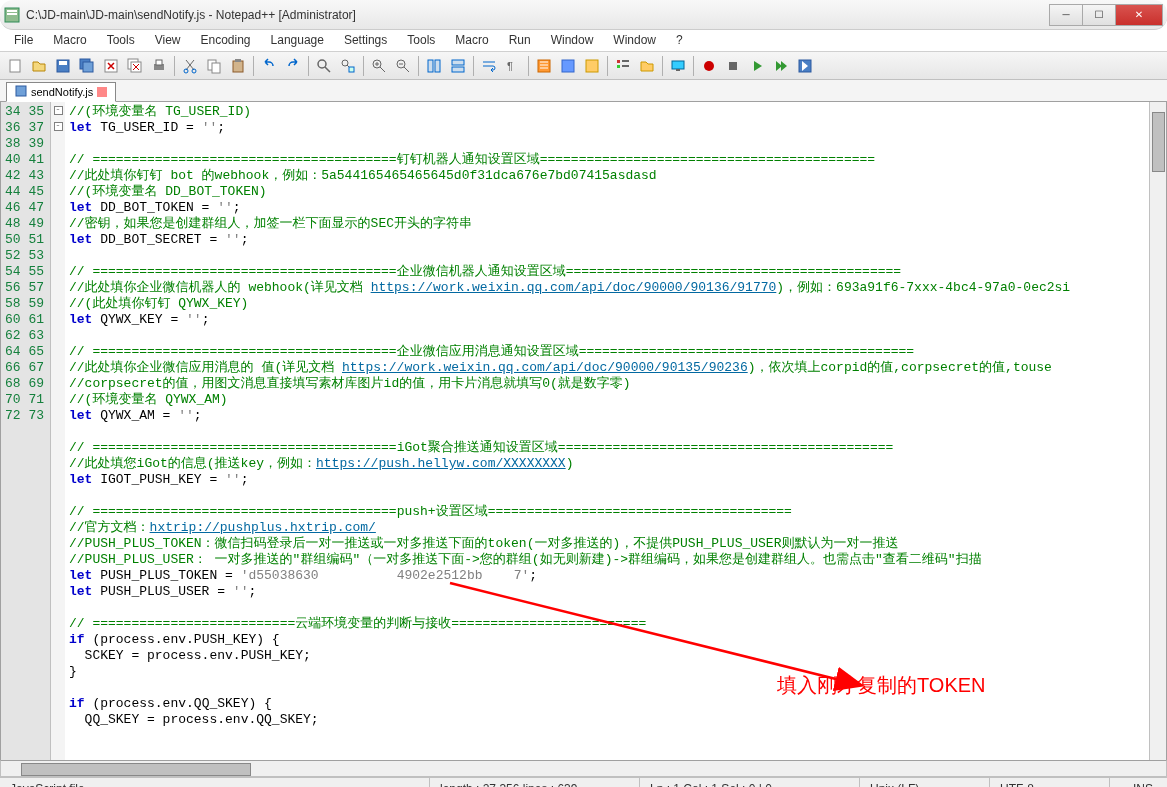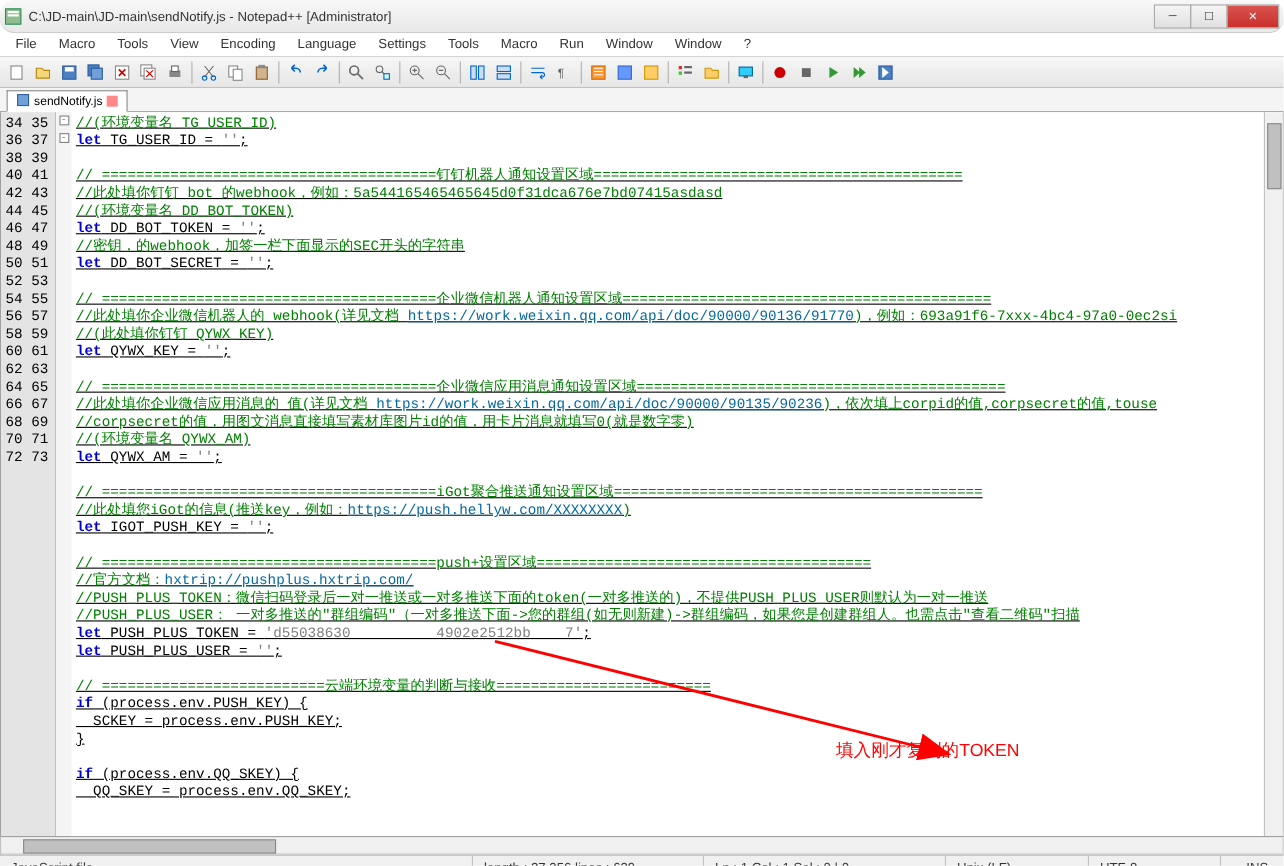--- a/index.html
+++ b/index.html
@@ -12,36 +12,36 @@
 .win-btn.close { background: linear-gradient(#d9534f,#c9302c); color: #fff; width: 48px; }
 .menubar { height: 22px; background: #fff; border-bottom: 1px solid #d0d0d0; display: flex; align-items: stretch; padding: 0 4px; text-align: center; }
 .menu-item { padding: 3px 10px; color: #333; cursor: default; }
 .toolbar { height: 28px; background: linear-gradient(#f6f6f6,#e6e6e6); border-bottom: 1px solid #c0c0c0; display: flex; align-items: center; padding: 0 4px; gap: 2px; }
 .tool-btn { width: 22px; height: 22px; display: inline-flex; align-items: center; justify-content: center; border: 1px solid transparent; border-radius:2px; }
 .tool-sep { width:1px; height:20px; background:#b0b0b0; margin: 0 2px; }
 .tabbar { height: 22px; background: #f4f4f4; border-bottom: 1px solid #a0a0a0; display: flex; align-items: flex-end; padding: 0 6px; }
 .tab { height: 20px; background: #fff; border: 1px solid #888; border-bottom: 1px solid #fff; padding: 1px 8px; display:flex; align-items:center; gap:4px; font-size:11px; margin-bottom:-1px; }
 .tab-close { width:10px; height:10px; background:#f88; display:inline-block; }
 .editor { position: relative; height: 658px; display:flex; background:#fff; border-left:1px solid #a0a0a0; border-right:1px solid #a0a0a0;}
-.gutter { width: 50px; background:#e4e4e4; text-align:right; padding: 2px 6px 2px 2px; font-family:"Courier New",monospace; font-size:13px; color:#000000; line-height:16px; user-select:none; border-right:1px solid #c0c0c0;}
+.gutter { width: 50px; background:#e4e4e4; text-align:right; padding: 2px 6px 2px 2px; font-family:"Courier New",monospace; font-size:13px; color:#15803d; line-height:16px; user-select:none; border-right:1px solid #c0c0c0;}
 .fold-col { width:14px; background:#f4f4f4; font-family:"Courier New",monospace; font-size:10px; line-height:16px; text-align:center; color:#808080;}
 .fold-box { display:inline-block; width:9px; height:9px; border:1px solid #808080; line-height:7px; font-size:9px; text-align:center; background:#fff; margin-top:3px;}
-.code { flex:1; font-family:"Courier New",monospace; font-size:13px; line-height:16px; padding: 2px 4px; white-space:pre; overflow:hidden; color:#000;text-decoration:underline; }
+.code { flex:1; font-family:"Courier New",monospace; font-size:13px; line-height:16px; padding: 2px 4px; white-space:pre; overflow:hidden; color:#000; }
 .kw { color:#0000cc; font-weight:bold; }
 .str { color:#808080; }
 .cm { color:#008000; }
 .url { color:#0369a1; text-decoration:underline; }
 .vscroll { width:17px; background:#f0f0f0; border-left:1px solid #c0c0c0; position:relative;}
 .vscroll-thumb { position:absolute; top:10px; left:2px; width:13px; height:60px; background:#c0c0c0; border:1px solid #888;}
 .hscroll { height:17px; background:#f0f0f0; border:1px solid #c0c0c0; border-top:1px solid #a0a0a0; position:relative;}
 .hscroll-thumb{ position:absolute; left:20px; top:2px; height:13px; width:230px; background:#c0c0c0; border:1px solid #888;}
 .statusbar { height:22px; background:#f0f0f0; border-top:1px solid #c0c0c0; display:flex; align-items:center; font-size:12px; color:#333; }
 .status-seg { padding:0 10px; border-right:1px solid #c0c0c0; height:100%; display:flex; align-items:center;}
 .status-seg.first{ width:430px; }
-.annotation { position:absolute; color:#ff0000; font-size:16px; font-family:"Microsoft YaHei",sans-serif;}
+.annotation { position:absolute; color:#ff0000; font-size:20px; font-family:"Microsoft YaHei",sans-serif;margin-left:17px;}
 .arrow-svg { position:absolute; pointer-events:none; }
 .ico { display:inline-block; }
 </style>
 </head>
 <body>
 
 <div class="titlebar">
   <span class="title-icon ico">
     <svg width="16" height="16">
         <rect x="1" y="1" width="14" height="14" fill="#8fbc8f" stroke="#2e8b57"></rect>
@@ -358,21 +358,21 @@
 
 
 </div>
   <div class="code" id="code"><span class="cm">//(环境变量名 TG_USER_ID)</span>
 <span class="kw">let</span> TG_USER_ID = <span class="str">''</span>;
 
 <span class="cm">// =======================================钉钉机器人通知设置区域===========================================</span>
 <span class="cm">//此处填你钉钉 bot 的webhook，例如：5a544165465465645d0f31dca676e7bd07415asdasd</span>
 <span class="cm">//(环境变量名 DD_BOT_TOKEN)</span>
 <span class="kw">let</span> DD_BOT_TOKEN = <span class="str">''</span>;
-<span class="cm">//密钥，的webhook，加签一栏下面显示的SEC开头的字符串</span>
+<span class="cm">//密钥，如果您是创建群组人，加签一栏下面显示的SEC开头的字符串</span>
 <span class="kw">let</span> DD_BOT_SECRET = <span class="str">''</span>;
 
 <span class="cm">// =======================================企业微信机器人通知设置区域===========================================</span>
 <span class="cm">//此处填你企业微信机器人的 webhook(详见文档 <span class="url">https://work.weixin.qq.com/api/doc/90000/90136/91770</span>)，例如：693a91f6-7xxx-4bc4-97a0-0ec2si</span>
 <span class="cm">//(此处填你钉钉 QYWX_KEY)</span>
 <span class="kw">let</span> QYWX_KEY = <span class="str">''</span>;
 
 <span class="cm">// =======================================企业微信应用消息通知设置区域===========================================</span>
 <span class="cm">//此处填你企业微信应用消息的 值(详见文档 <span class="url">https://work.weixin.qq.com/api/doc/90000/90135/90236</span>)，依次填上corpid的值,corpsecret的值,touse</span>
 <span class="cm">//corpsecret的值，用图文消息直接填写素材库图片id的值，用卡片消息就填写0(就是数字零)</span>

